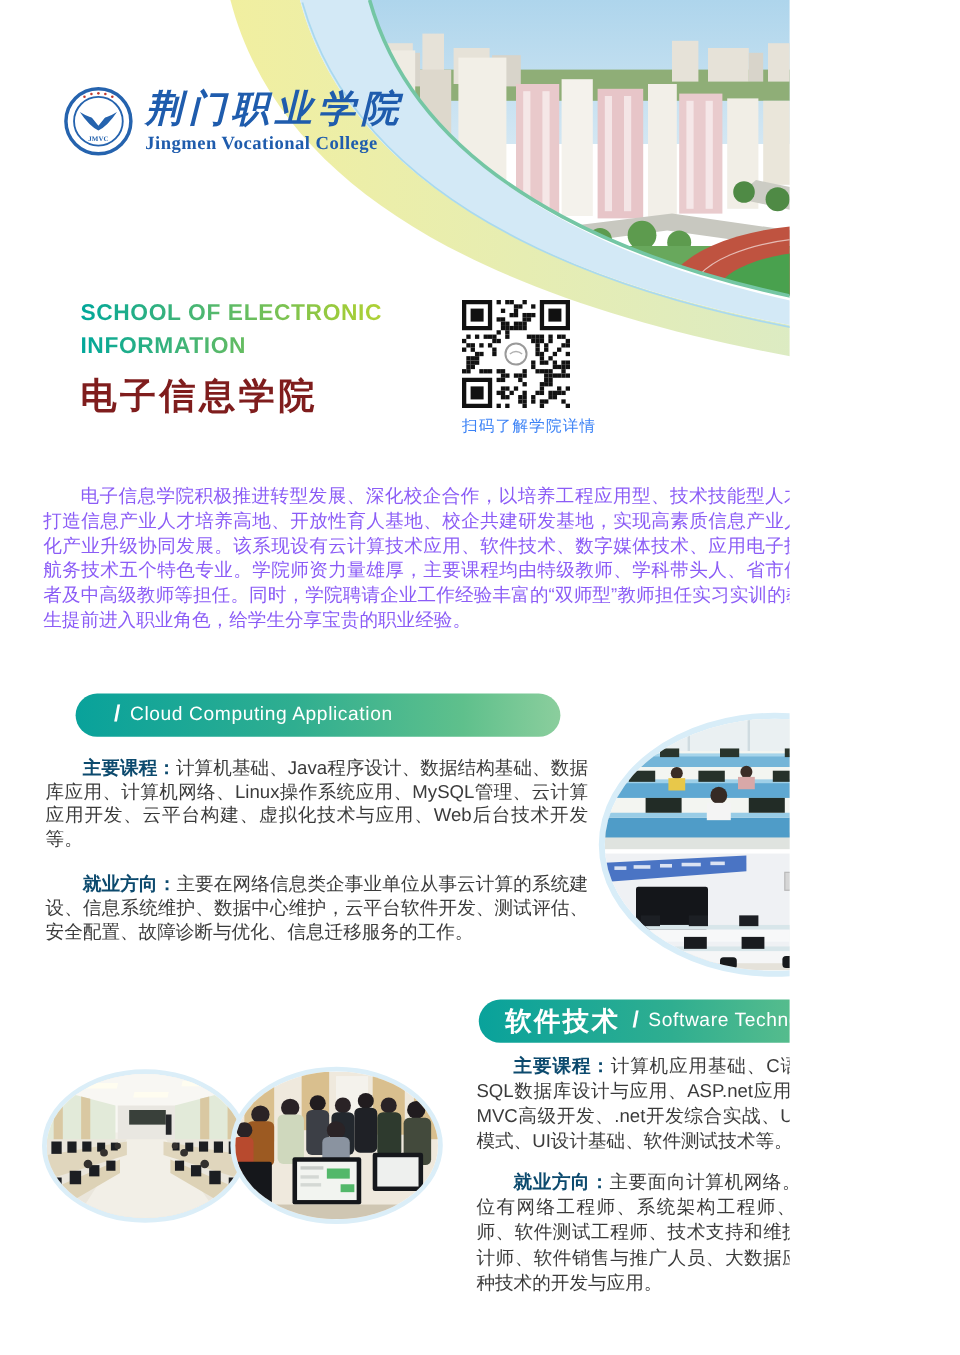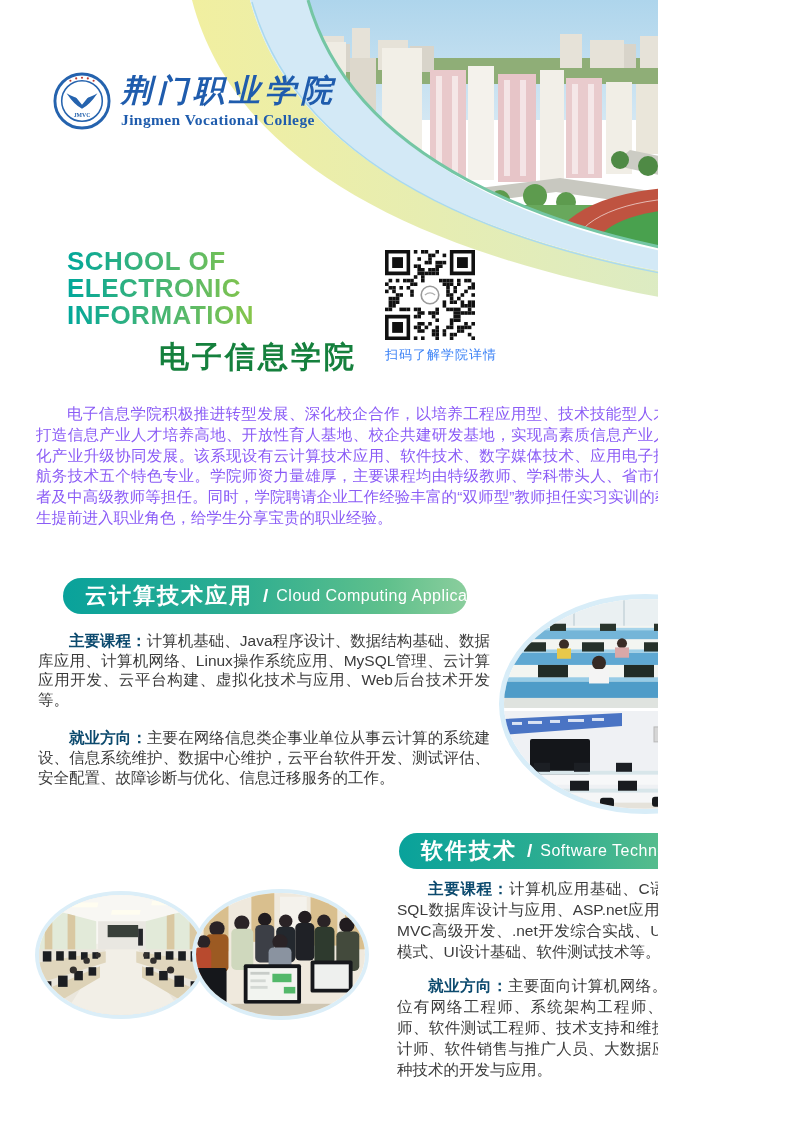--- a/index.html
+++ b/index.html
@@ -14,24 +14,24 @@
   .logo{left:53px;top:72px;display:flex;align-items:flex-start;}
   .logo .emblem{width:58px;height:58px;flex:0 0 auto;}
   .logo .names{margin-left:10px;padding-top:2px;}
   .logo .zh{font-family:"Liberation Serif",serif;font-style:italic;font-weight:bold;
             color:#1f5cad;font-size:31px;letter-spacing:5px;line-height:34px;white-space:nowrap;}
   .logo .en{font-family:"Liberation Serif",serif;font-weight:bold;color:#1f5cad;
             font-size:15.5px;letter-spacing:.4px;margin-top:3px;white-space:nowrap;}
 
   
   .school{left:67px;top:248px;}
-  .school .en{font-size:26px;font-weight:bold;letter-spacing:.5px;line-height:27px;
+  .school .en{font-size:19px;font-weight:bold;letter-spacing:.5px;line-height:27px;
               background:linear-gradient(90deg,#00a79b 0%,#57b96a 40%,#9ccb3b 75%,#c6d92f 100%);
               -webkit-background-clip:text;background-clip:text;color:transparent;width:290px;}
-  .school .zh{margin-top:8px;font-size:30px;font-weight:bold;color:#15803d;letter-spacing:3px;text-align:right;}
+  .school .zh{margin-top:8px;font-size:30px;font-weight:bold;color:#7f1d1d;letter-spacing:3px;}
 
   
   .qr{left:385px;top:250px;width:120px;text-align:left;}
   .qr svg{width:90px;height:90px;display:block;}
   .qr .cap{margin-top:6px;font-size:13px;color:#3b82f6;letter-spacing:1px;white-space:nowrap;}
 
   
   .slogan{left:67px;top:369px;font-size:24px;font-weight:bold;color:#0d96a3;
           letter-spacing:2px;white-space:pre;}
 
@@ -403,21 +403,20 @@
     </svg>
     <div class="cap">扫码了解学院详情</div>
   </div>
 
 
   <div class="abs intro">
     <p>电子信息学院积极推进转型发展、深化校企合作，以培养工程应用型、技术技能型人才为目标，着力打造信息产业人才培养高地、开放性育人基地、校企共建研发基地，实现高素质信息产业人才培养和现代化产业升级协同发展。该系现设有云计算技术应用、软件技术、数字媒体技术、应用电子技术、通用航空航务技术五个特色专业。学院师资力量雄厚，主要课程均由特级教师、学科带头人、省市优质课竞赛得奖者及中高级教师等担任。同时，学院聘请企业工作经验丰富的“双师型”教师担任实习实训的教学任务，使学生提前进入职业角色，给学生分享宝贵的职业经验。</p>
   </div>
 
   <div class="abs pill pill1">
-    <span class="zh">云计算技术应用</span>
     <span class="slash">/</span>
     <span class="en">Cloud Computing Application</span>
   </div>
 
   <div class="abs sectext sec1-text">
     <p><b>主要课程：</b><span>计算机基础、Java程序设计、数据结构基础、数据库应用、计算机网络、Linux操作系统应用、MySQL管理、云计算应用开发、云平台构建、虚拟化技术与应用、Web后台技术开发等。</span></p>
     <p><b>就业方向：</b><span>主要在网络信息类企事业单位从事云计算的系统建设、信息系统维护、数据中心维护，云平台软件开发、测试评估、安全配置、故障诊断与优化、信息迁移服务的工作。</span></p>
   </div>
 
   <div class="abs ellipse-photo big-circle">

